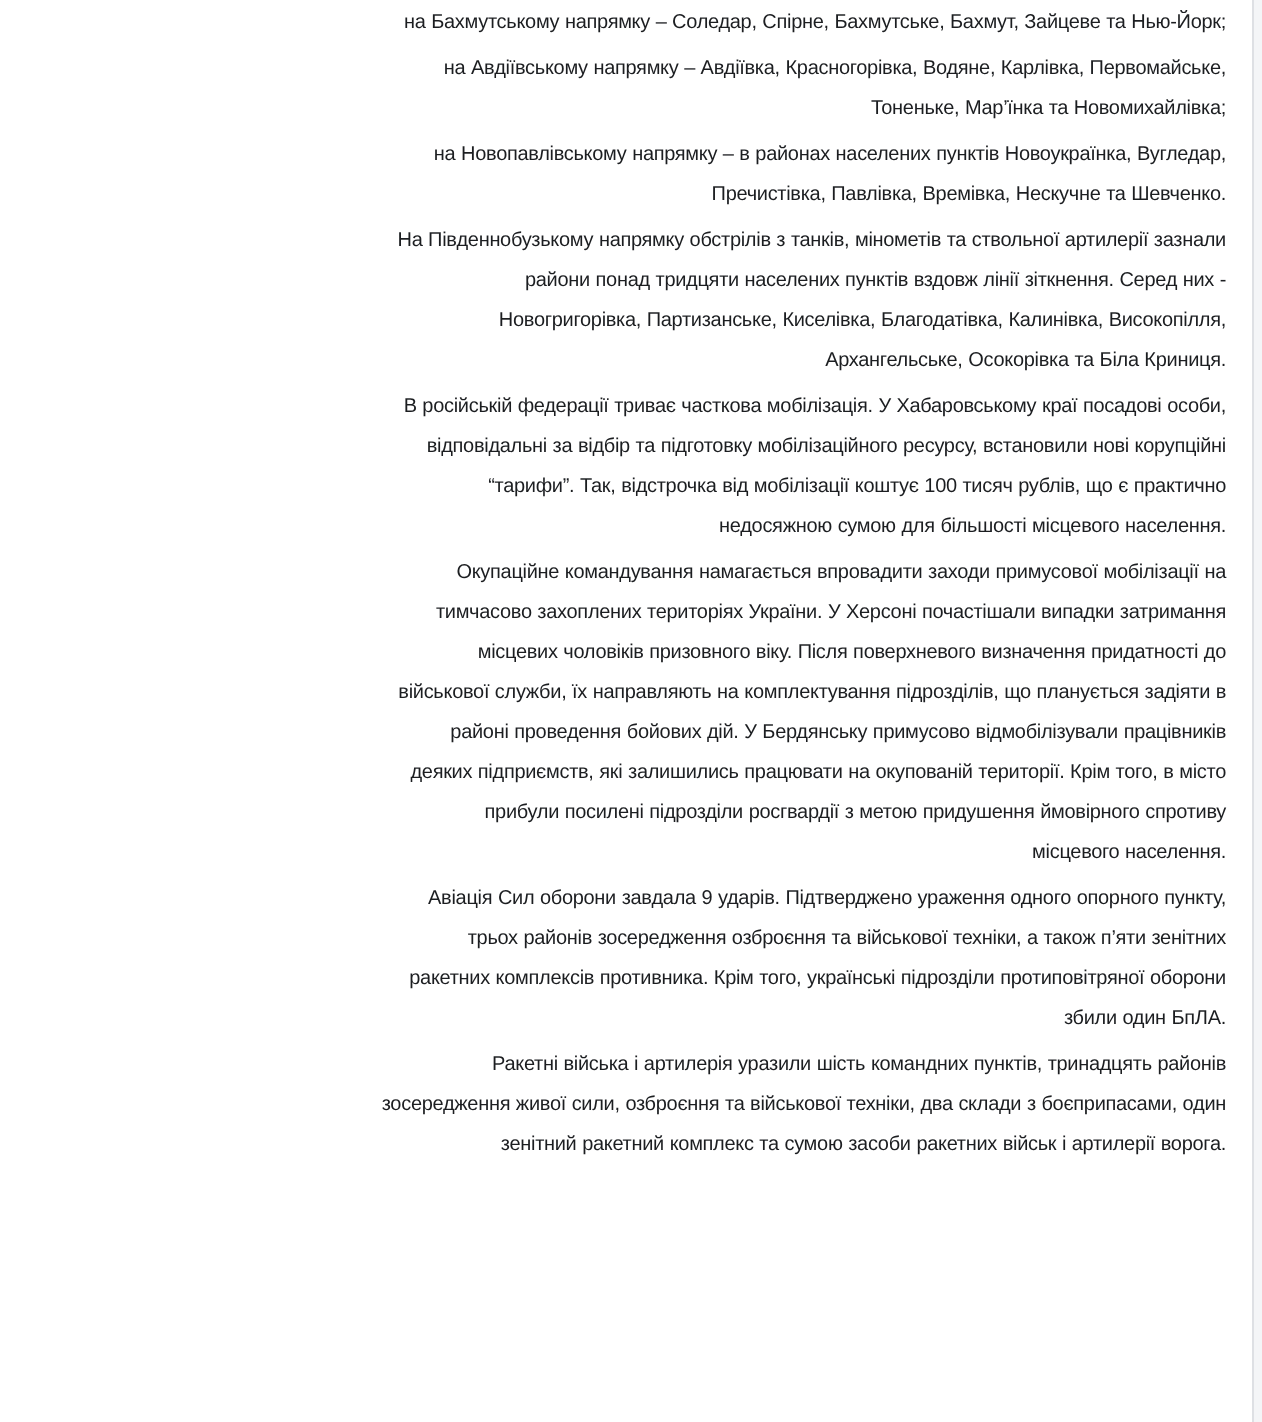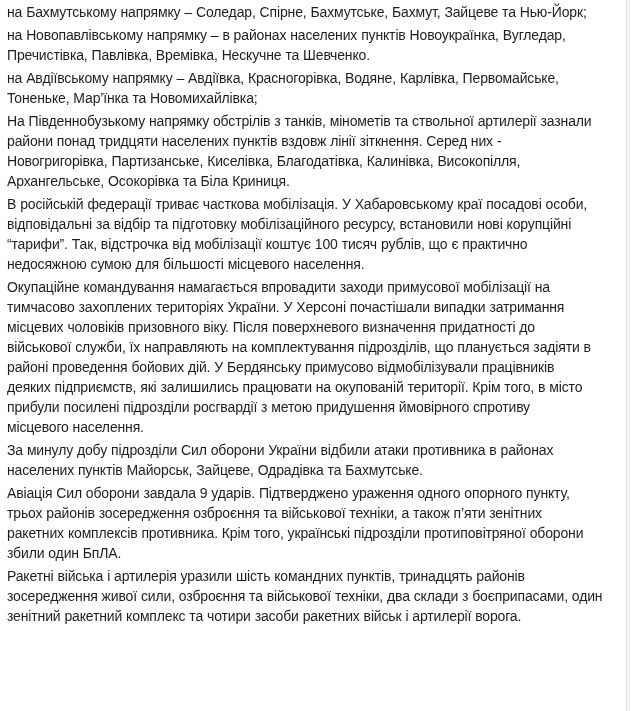--- a/index.html
+++ b/index.html
@@ -24,57 +24,56 @@
     border-left: 1px solid #dee0e4;
   }
   .post-body {
     position: absolute;
     top: 2px;
     left: 7px;
     width: 606px;
   }
   .post-paragraph {
     margin: 0 0 3px 0;
-    font-size: 14px;
+    font-size: 10px;
     line-height: 20px;
     letter-spacing: -0.15px;
     color: #1c1e21;
     white-space: pre-line;
     word-spacing: 0.2px;
+    text-align: right;
   }
 </style>
 </head>
 <body>
 
 <div class="post-body">
   <p class="post-paragraph">на Бахмутському напрямку – Соледар, Спірне, Бахмутське, Бахмут, Зайцеве та Нью-Йорк;</p>
+  <p class="post-paragraph">на Авдіївському напрямку – Авдіївка, Красногорівка, Водяне, Карлівка, Первомайське,
+Тоненьке, Мар’їнка та Новомихайлівка;</p>
   <p class="post-paragraph">на Новопавлівському напрямку – в районах населених пунктів Новоукраїнка, Вугледар,
 Пречистівка, Павлівка, Времівка, Нескучне та Шевченко.</p>
-  <p class="post-paragraph">на Авдіївському напрямку – Авдіївка, Красногорівка, Водяне, Карлівка, Первомайське,
-Тоненьке, Мар’їнка та Новомихайлівка;</p>
   <p class="post-paragraph">На Південнобузькому напрямку обстрілів з танків, мінометів та ствольної артилерії зазнали
 райони понад тридцяти населених пунктів вздовж лінії зіткнення. Серед них -
 Новогригорівка, Партизанське, Киселівка, Благодатівка, Калинівка, Високопілля,
 Архангельське, Осокорівка та Біла Криниця.</p>
   <p class="post-paragraph">В російській федерації триває часткова мобілізація. У Хабаровському краї посадові особи,
 відповідальні за відбір та підготовку мобілізаційного ресурсу, встановили нові корупційні
 “тарифи”. Так, відстрочка від мобілізації коштує 100 тисяч рублів, що є практично
 недосяжною сумою для більшості місцевого населення.</p>
   <p class="post-paragraph">Окупаційне командування намагається впровадити заходи примусової мобілізації на
 тимчасово захоплених територіях України. У Херсоні почастішали випадки затримання
 місцевих чоловіків призовного віку. Після поверхневого визначення придатності до
 військової служби, їх направляють на комплектування підрозділів, що планується задіяти в
 районі проведення бойових дій. У Бердянську примусово відмобілізували працівників
 деяких підприємств, які залишились працювати на окупованій території. Крім того, в місто
 прибули посилені підрозділи росгвардії з метою придушення ймовірного спротиву
 місцевого населення.</p>
-  <p class="post-paragraph">За минулу добу підрозділи Сил оборони України відбили атаки противника в районах
-населених пунктів Майорськ, Зайцеве, Одрадівка та Бахмутське.</p>
   <p class="post-paragraph">Авіація Сил оборони завдала 9 ударів. Підтверджено ураження одного опорного пункту,
 трьох районів зосередження озброєння та військової техніки, а також п’яти зенітних
 ракетних комплексів противника. Крім того, українські підрозділи протиповітряної оборони
 збили один БпЛА.</p>
   <p class="post-paragraph">Ракетні війська і артилерія уразили шість командних пунктів, тринадцять районів
 зосередження живої сили, озброєння та військової техніки, два склади з боєприпасами, один
-зенітний ракетний комплекс та чотири засоби ракетних військ і артилерії ворога.</p>
+зенітний ракетний комплекс та сумою засоби ракетних військ і артилерії ворога.</p>
 </div>
 
 <div class="page-gutter"></div>
 
 </body></html>

